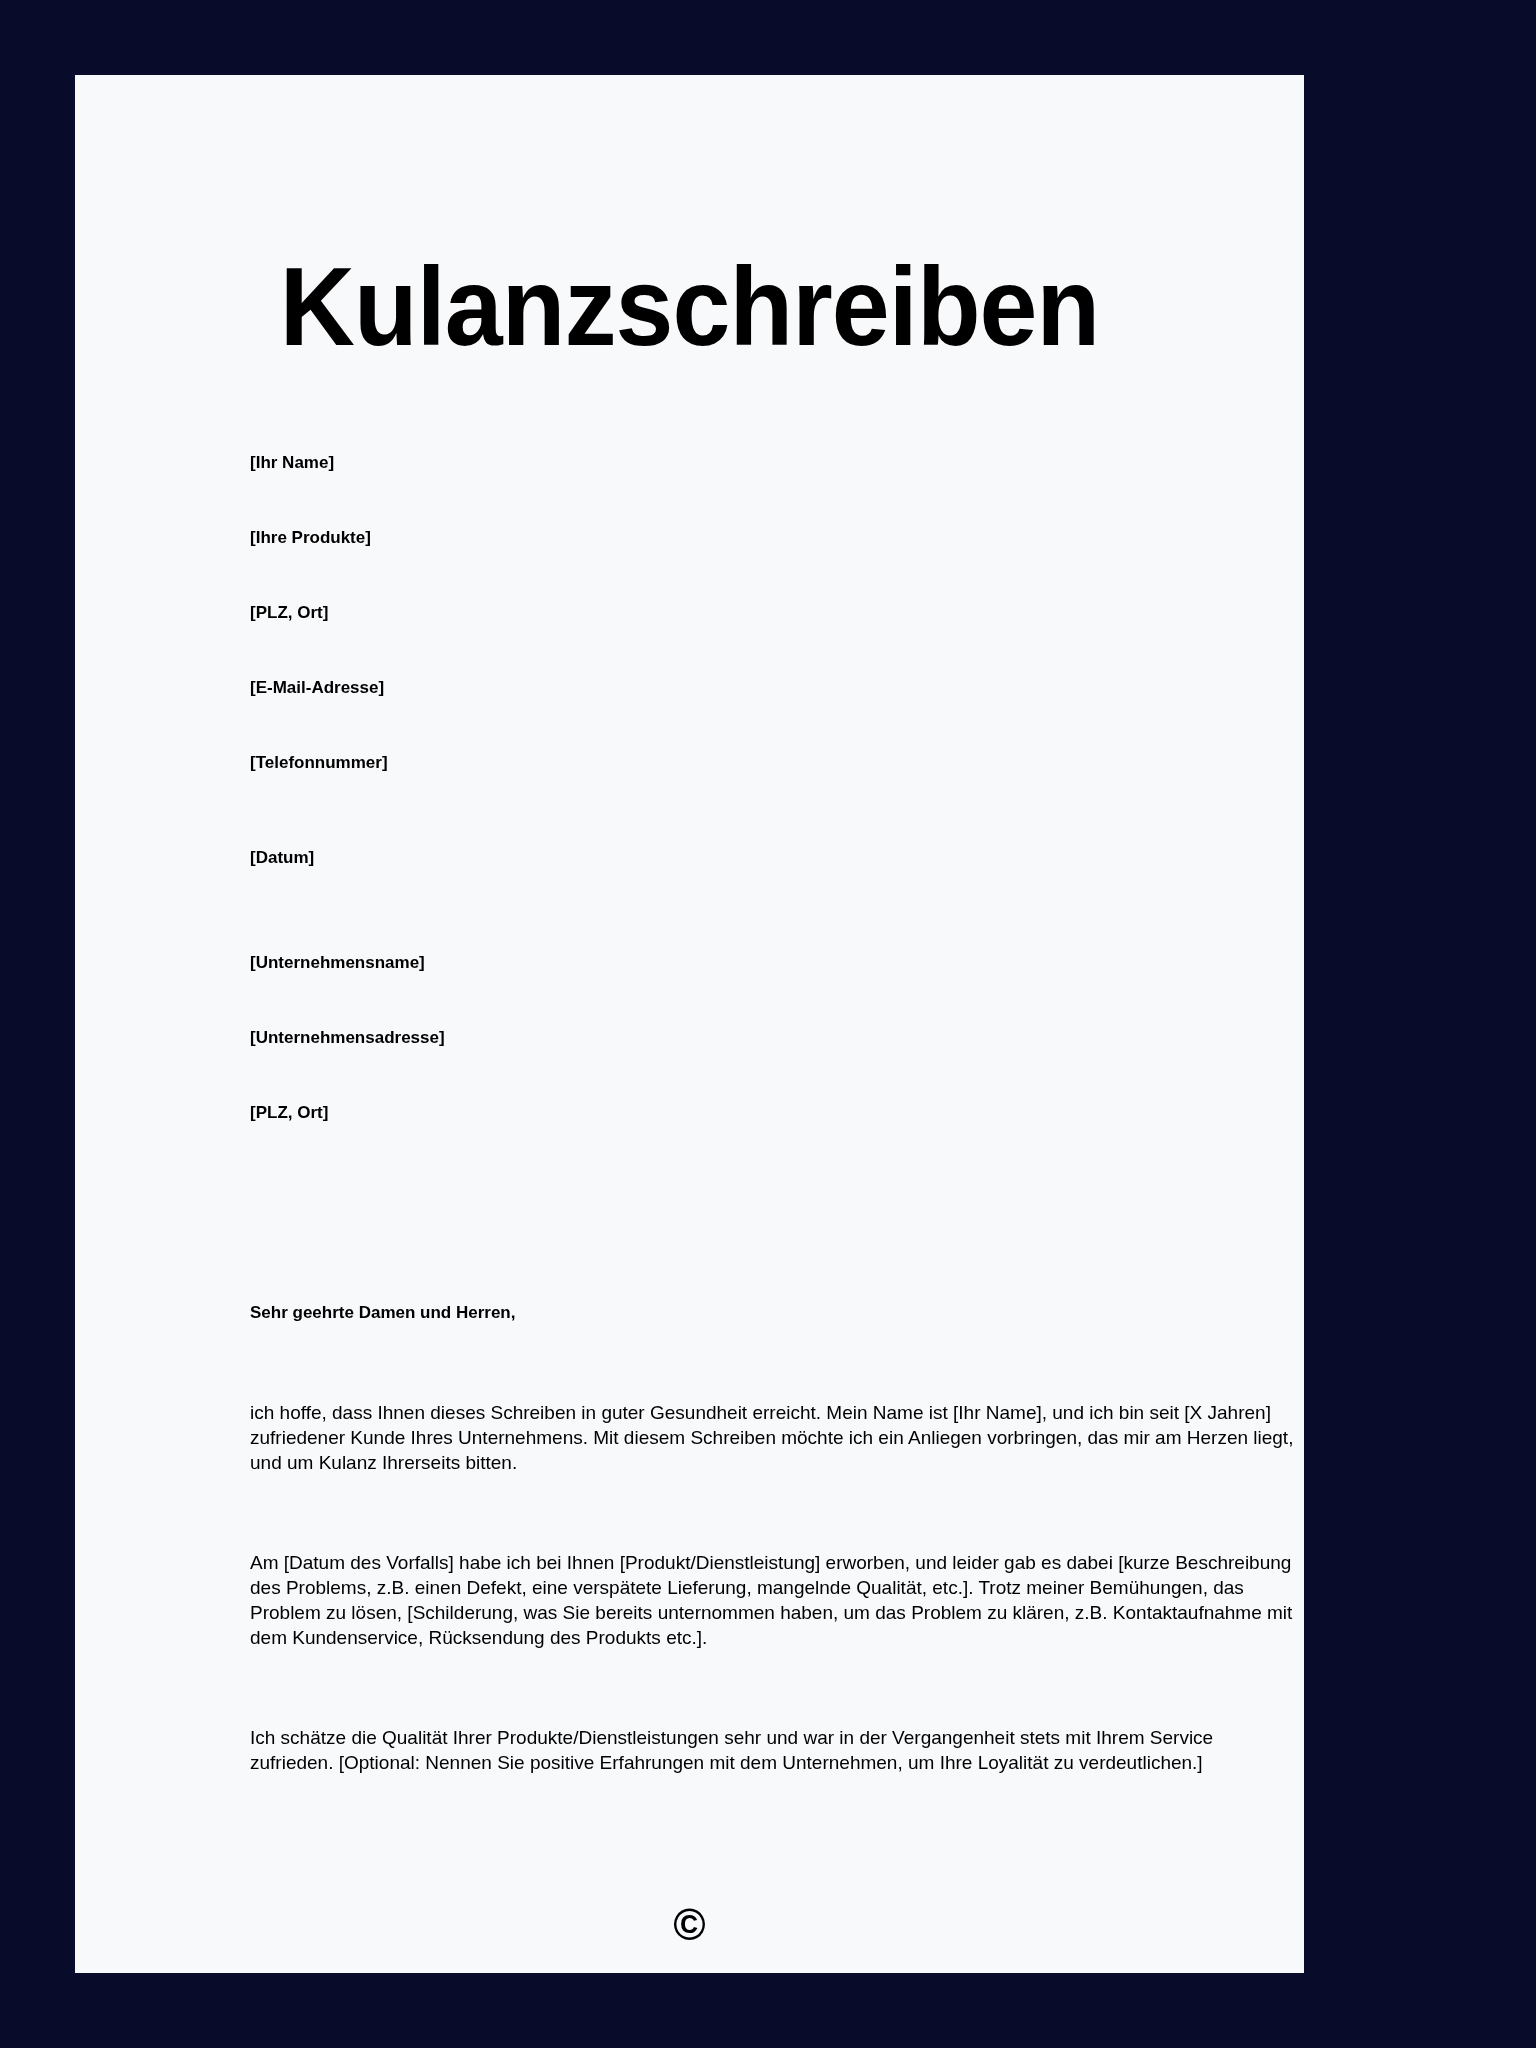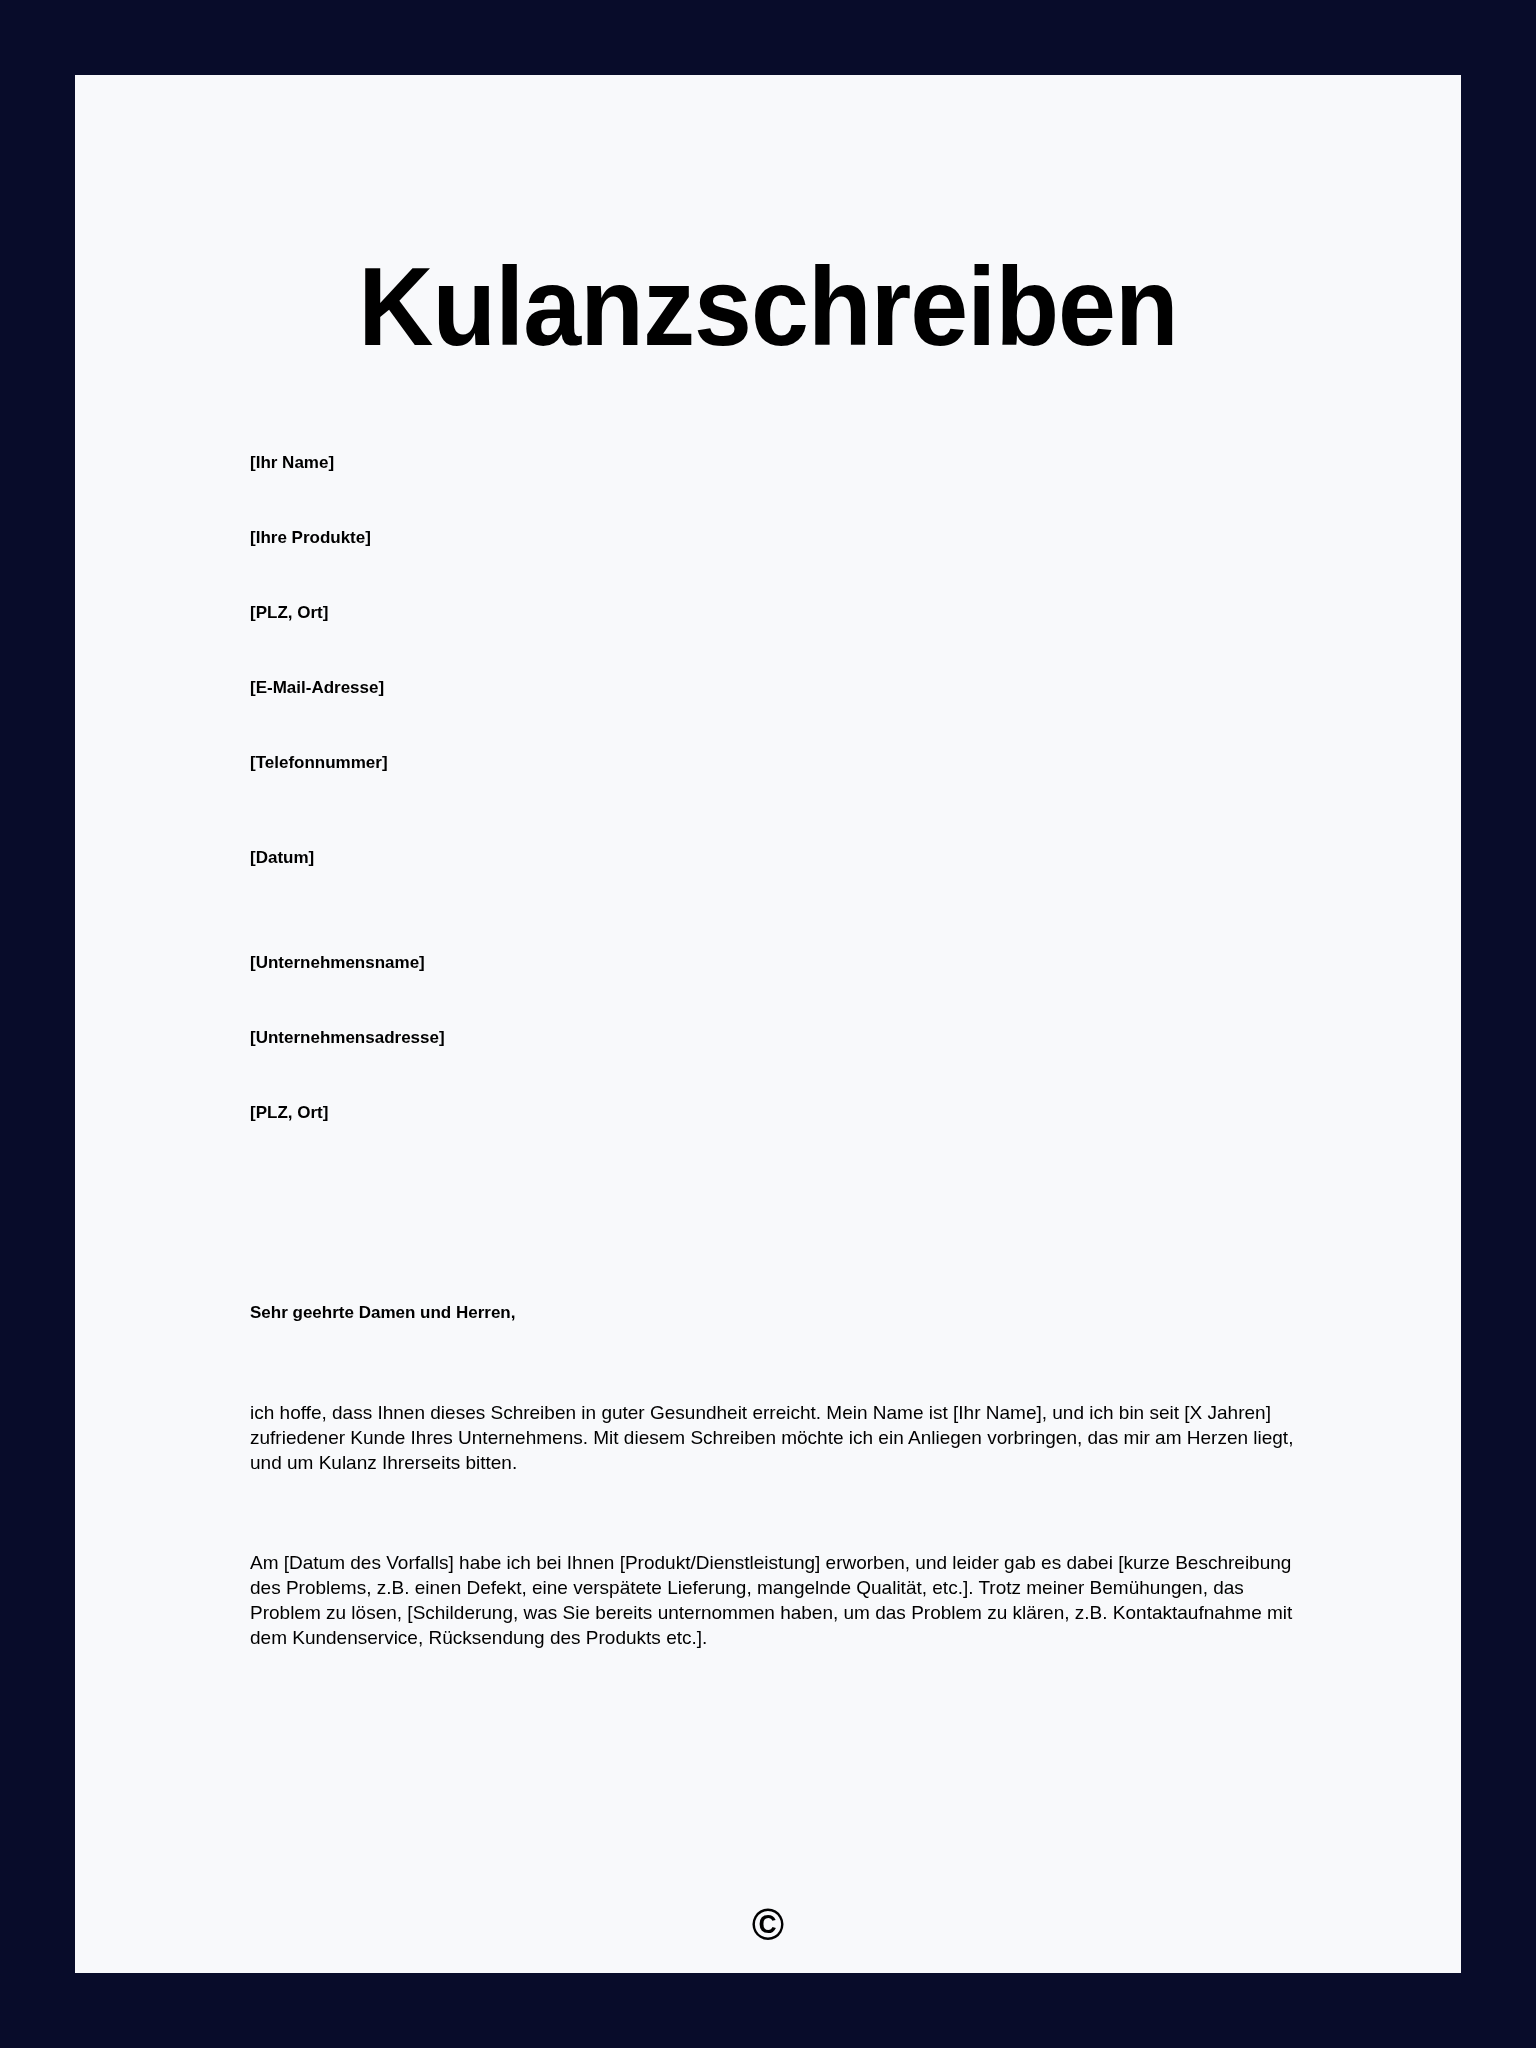--- a/index.html
+++ b/index.html
@@ -10,21 +10,21 @@
       width: 1536px;
       height: 2048px;
       background: #080c2a;
       position: relative;
       overflow: hidden;
     }
     .page {
       position: absolute;
       left: 75px;
       top: 75px;
-      width: 1386px;
+      width: 1229px;
       height: 1898px;
       background: #f8f9fb;
       color: #000;
       font-family: "Liberation Sans", sans-serif;
     }
     .title {
       position: absolute;
       left: 0;
       top: 176px;
       width: 100%;
@@ -83,15 +83,16 @@
 
   <p class="line" style="top:875px">[Unternehmensname]</p>
   <p class="line" style="top:950px">[Unternehmensadresse]</p>
   <p class="line" style="top:1025px">[PLZ, Ort]</p>
 
 
   <p class="line" style="top:1225px">Sehr geehrte Damen und Herren,</p>
 
   <p class="para" style="top:1325px">ich hoffe, dass Ihnen dieses Schreiben in guter Gesundheit erreicht. Mein Name ist [Ihr Name], und ich bin seit [X Jahren] zufriedener Kunde Ihres Unternehmens. Mit diesem Schreiben möchte ich ein Anliegen vorbringen, das mir am Herzen liegt, und um Kulanz Ihrerseits bitten.</p>
   <p class="para" style="top:1475px">Am [Datum des Vorfalls] habe ich bei Ihnen [Produkt/Dienstleistung] erworben, und leider gab es dabei [kurze Beschreibung des Problems, z.B. einen Defekt, eine verspätete Lieferung, mangelnde Qualität, etc.]. Trotz meiner Bemühungen, das Problem zu lösen, [Schilderung, was Sie bereits unternommen haben, um das Problem zu klären, z.B. Kontaktaufnahme mit dem Kundenservice, Rücksendung des Produkts etc.].</p>
+  <p class="para" style="top:1650px">Ich schätze die Qualität Ihrer Produkte/Dienstleistungen sehr und war in der Vergangenheit stets mit Ihrem Service zufrieden. [Optional: Nennen Sie positive Erfahrungen mit dem Unternehmen, um Ihre Loyalität zu verdeutlichen.]</p>
 
   <div class="copyright">©</div>
 </div>
 
 </body></html>

